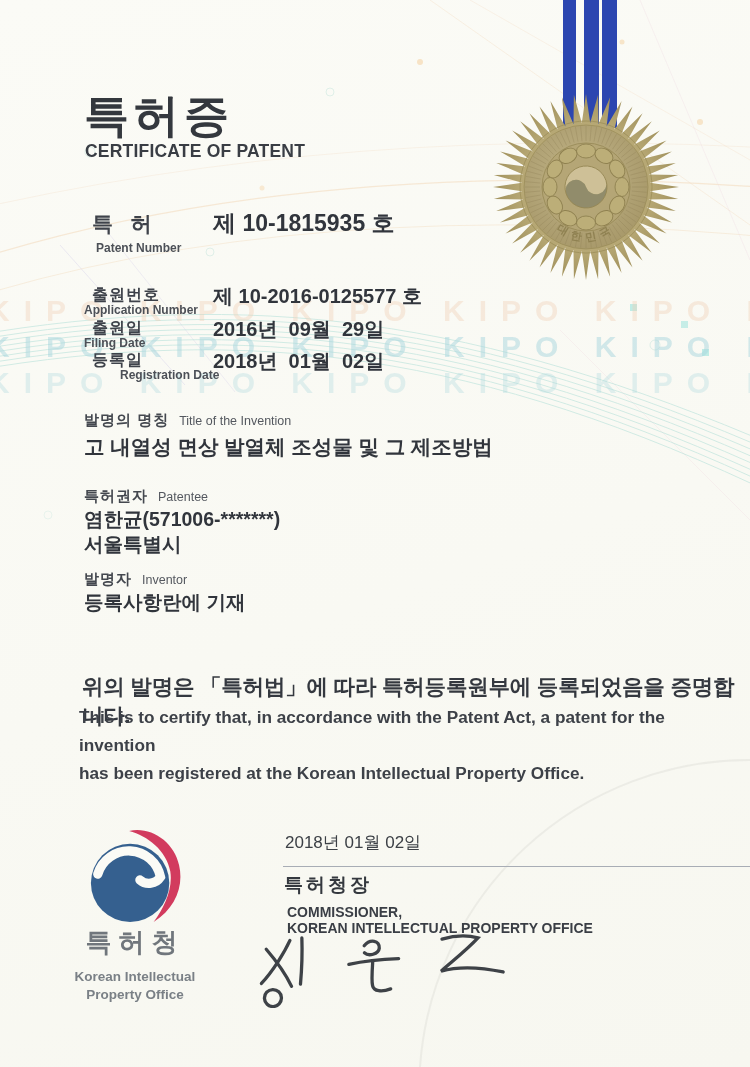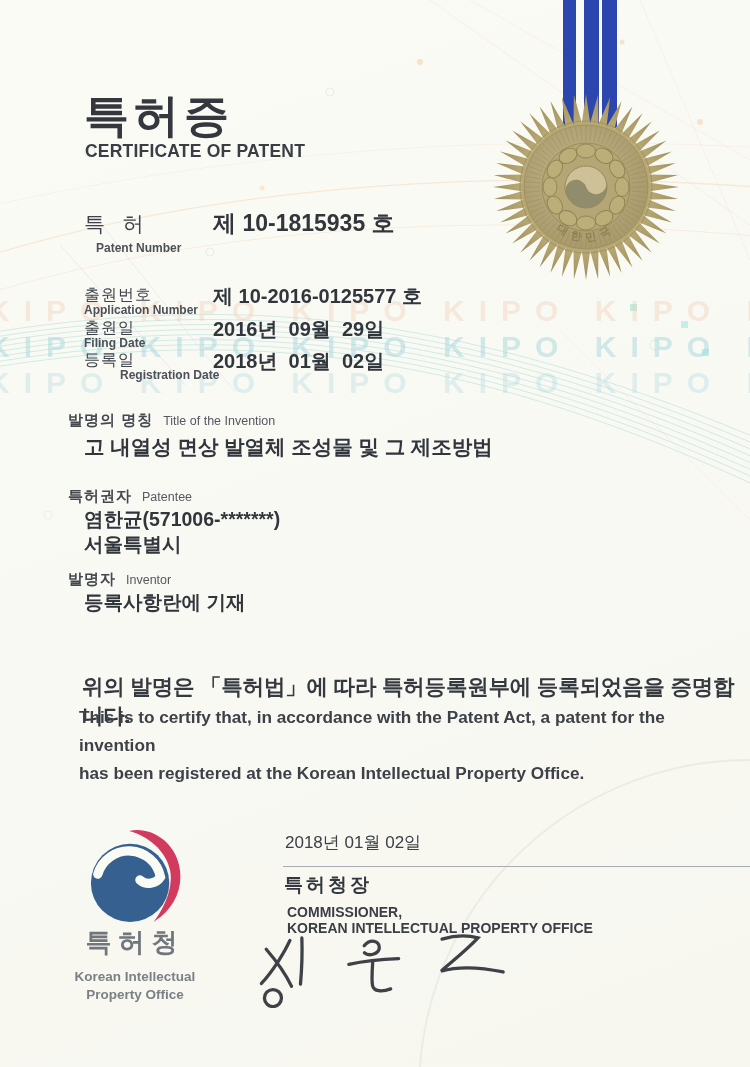--- a/index.html
+++ b/index.html
@@ -28,30 +28,30 @@
 
   
   .ribbon-stripe { top:0; height:128px; background:#2c46b0; z-index:2; }
   .seal-svg { left:486px; top:87px; z-index:3; }
 
   
   .title-ko { left:84px; top:86px; font-size:45px; font-weight:800; letter-spacing:5px; color:#34383e; z-index:4; }
   .title-en { left:85px; top:141px; font-size:17.5px; font-weight:bold; letter-spacing:0.2px; color:#393d44; z-index:4; }
 
   
-  .lab { left:84px; font-weight:normal; color:#3e424a; z-index:4; }
+  .lab { left:92px; font-weight:bold; color:#3e424a; z-index:4; }
   .sub { left:84px; font-size:12px; font-weight:600; color:#4c5057; z-index:4; }
   .val { left:213px; font-weight:bold; color:#31353c; z-index:4; white-space:pre; }
   .lab-lg { font-size:21px; letter-spacing:6px; }
   .lab-md { font-size:16px; letter-spacing:1px; }
   .val-lg { font-size:23px; }
   .val-md { font-size:20px; }
 
   
-  .sec-label { left:68px; z-index:4; }
+  .sec-label { left:84px; z-index:4; }
   .sec-label .ko { font-size:15px; font-weight:600; color:#44484f; letter-spacing:1px; }
   .sec-label .en { font-size:12.5px; font-weight:500; color:#54585f; margin-left:10px; }
   .sec-value { left:84px; font-weight:bold; color:#31353c; z-index:4; font-size:20px; }
 
   
   .stmt-ko { left:82px; top:672px; font-size:21.5px; font-weight:bold; color:#34383f; letter-spacing:-0.2px; z-index:4; }
   .stmt-en { left:79px; top:703px; width:650px; font-size:17.2px; font-weight:600; line-height:28px; color:#3d4148; z-index:4; }
 
   
   .issue-date { left:285px; top:831px; font-size:17px; font-weight:500; color:#3c4046; z-index:4; }

